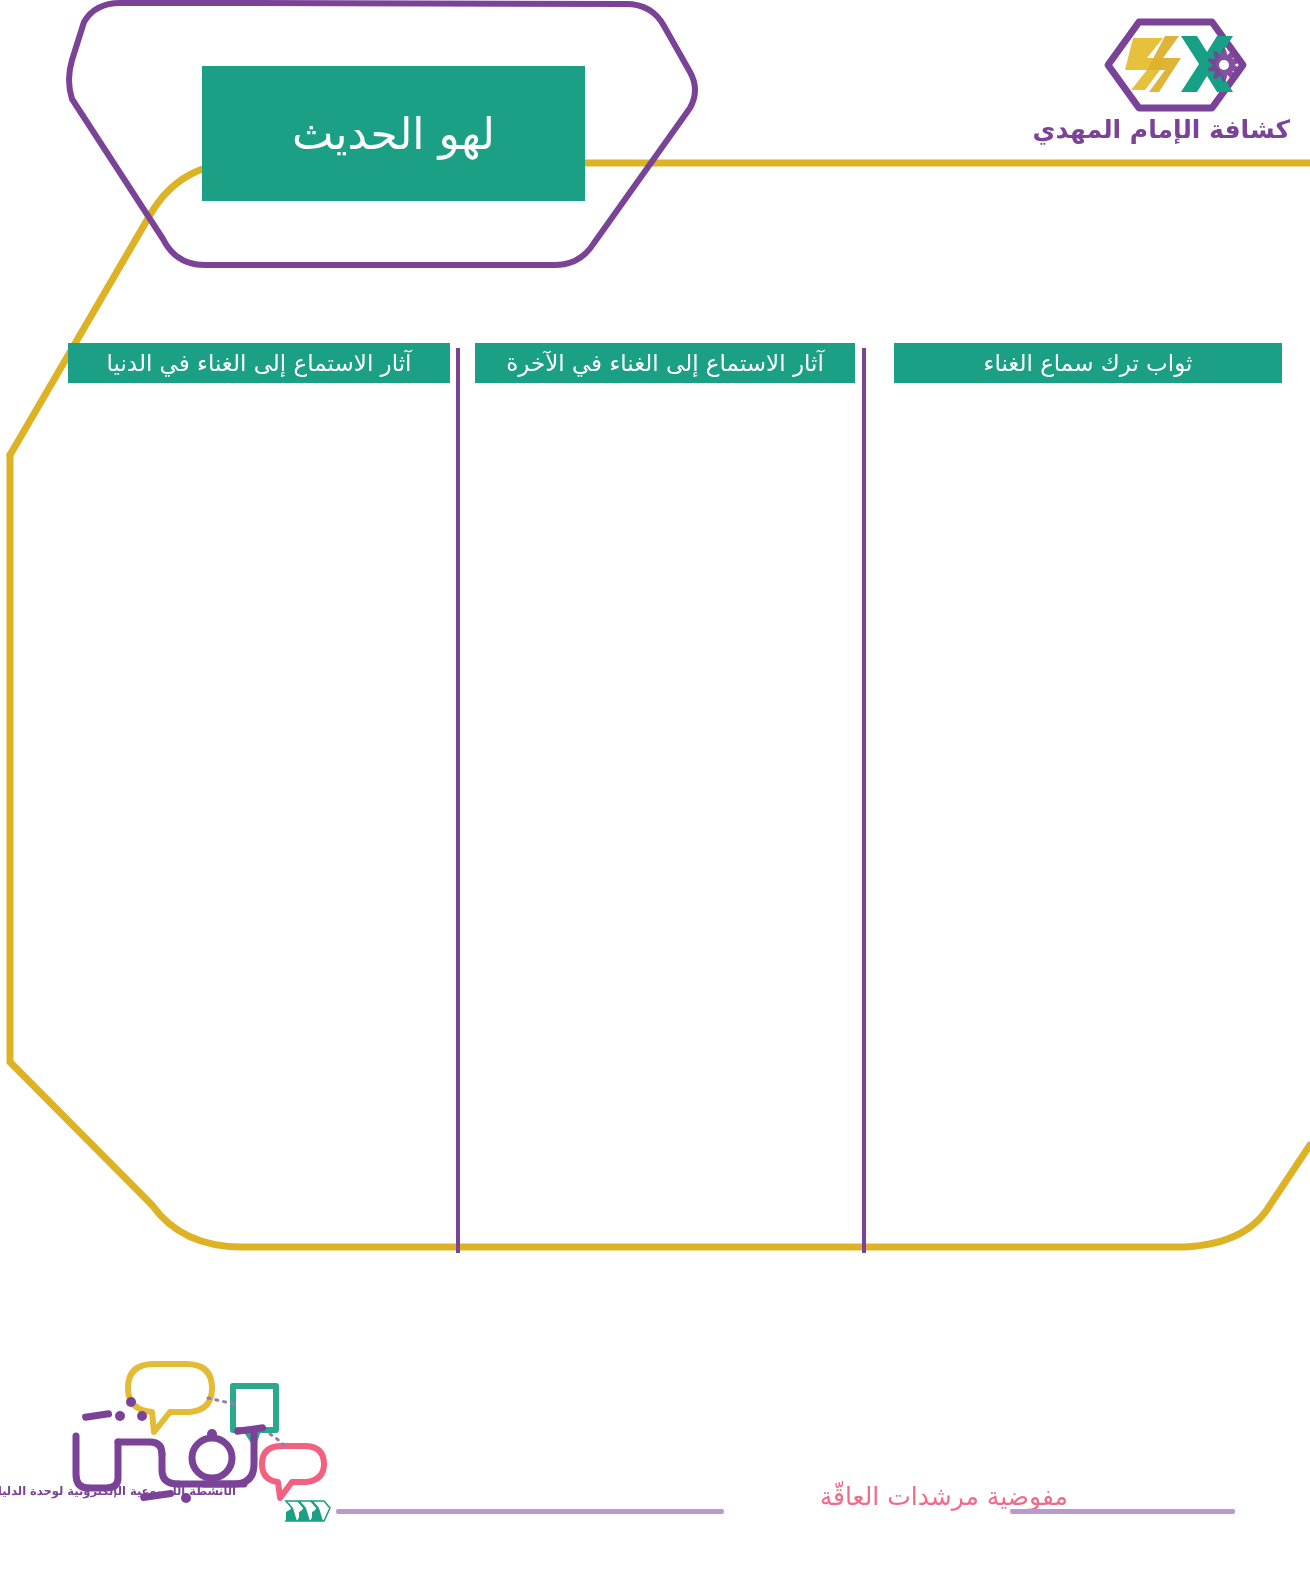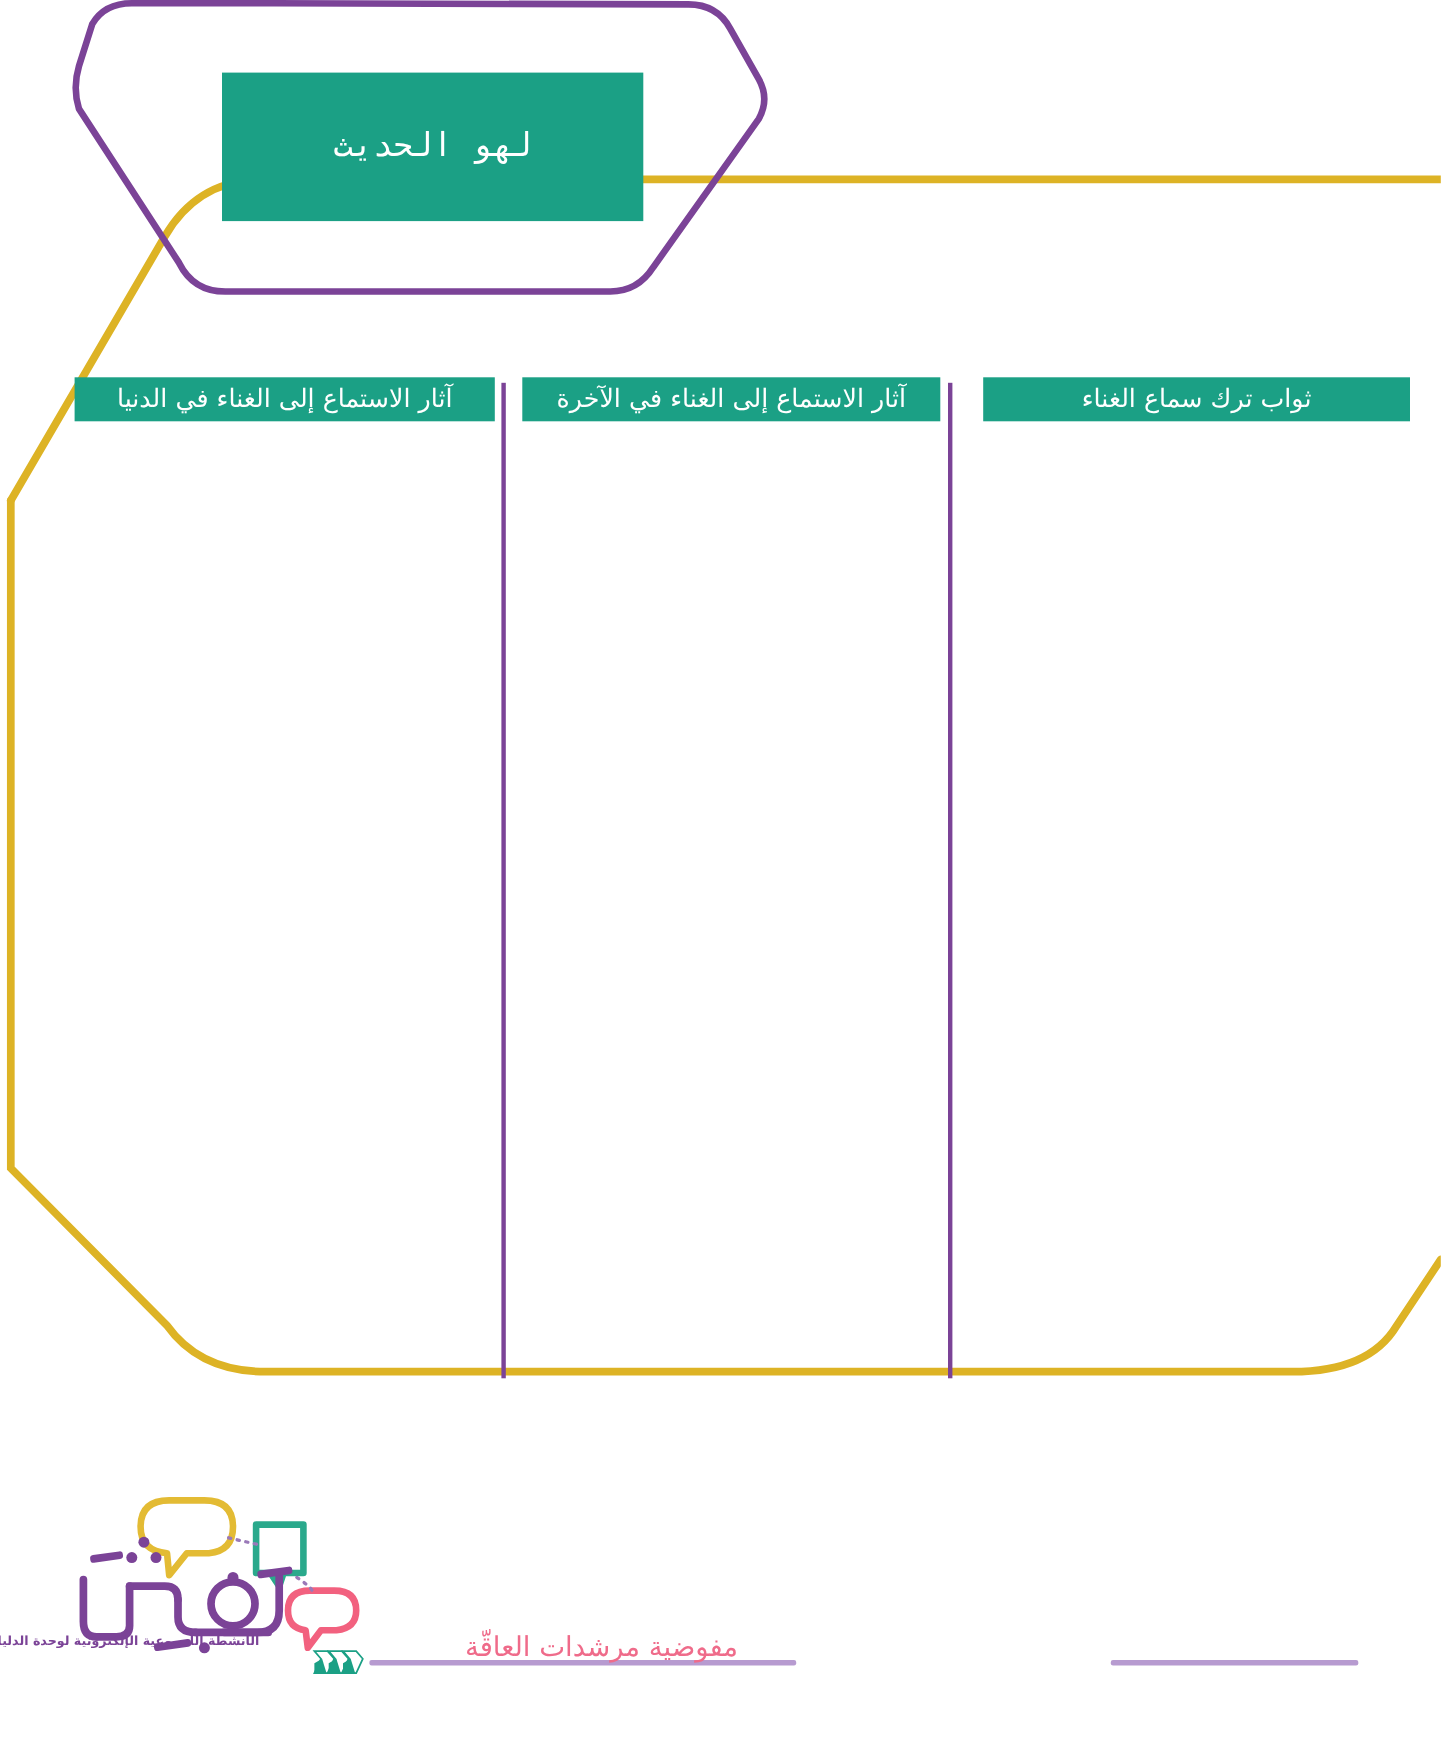--- a/index.html
+++ b/index.html
@@ -56,25 +56,24 @@
     top: 66px;
     width: 383px;
     height: 135px;
     background: #1ba085;
     display: flex;
     align-items: center;
     justify-content: center;
   }
   #title-text {
     color: #ffffff;
-    font-size: 30px;
+    font-size: 44px;
     font-weight: 400;
     letter-spacing: 0px;
     direction: rtl;
-    font-family: Liberation Mono, monospace;
   }
   
   #columns {
     position: absolute;
     left: 0;
     top: 343px;
     width: 1310px;
     height: 910px;
   }
   .col-head {
@@ -155,26 +154,25 @@
     width: 388px;
     height: 5px;
     background: #b79bd0;
     border-radius: 2px;
   }
   #footer-agency {
     position: absolute;
     left: 0;
     top: 1482px;
     width: 1068px;
-    text-align: center;
+    text-align: right;
     font-size: 25px;
     color: #ef6b8a;
     direction: rtl;
     pointer-events: none;
-    margin-left: 13px;
   }
   #footer-agency span { display: inline-block; }
   #footer-rule-right {
     position: absolute;
     left: 1010px;
     top: 1509px;
     width: 225px;
     height: 5px;
     background: #b79bd0;
     border-radius: 2px;
@@ -188,20 +186,40 @@
   <svg id="frame-svg" viewBox="0 0 1310 1596">
 
     <path d="M 1310 163 L 240 163 Q 180 163 150 215 L 10 455" fill="none" stroke="#ddb325" stroke-width="7" stroke-linecap="round"></path>
     <path d="M 10 455 L 10 1062 L 152 1205 Q 182 1247 242 1247 L 1175 1247 Q 1245 1247 1270 1205 L 1310 1145" fill="none" stroke="#ddb325" stroke-width="7" stroke-linecap="round"></path>
 
     <path d="M 250 3 L 120 3 Q 95 3 84 22 L 72 60 Q 66 80 72 99 L 163 239 Q 176 265 205 265 L 555 265 Q 580 265 594 243 L 690 108 Q 700 90 690 72 L 664 26 Q 652 4 626 4 L 250 3" fill="none" stroke="#7b4397" stroke-width="6" stroke-linejoin="round"></path>
 
     <path d="M 1310 410 L 700 410 Q 665 410 648 385 L 560 255" fill="none" stroke="#7b4397" stroke-width="6" stroke-linecap="round" opacity="0"></path>
   </svg>
 
+  <div id="brand">
+    <svg id="brand-mark" width="145" height="95" viewBox="0 0 145 95">
+      <path d="M 36 4 L 109 4 L 140 47 L 109 90 L 36 90 L 5 47 Z" fill="none" stroke="#7b4397" stroke-width="7" stroke-linejoin="round"></path>
+
+      <path d="M 30 20 L 60 20 L 44 40 L 66 40 L 42 72 L 28 72 L 44 52 L 22 52 Z" fill="#e8c13c"></path>
+      <path d="M 62 18 L 76 18 L 60 40 L 78 40 L 56 74 L 46 74 L 62 52 L 44 52 Z" fill="#dcb12d" opacity="0.95"></path>
+
+      <path d="M 78 18 L 94 18 L 104 34 L 114 18 L 130 18 L 112 46 L 130 74 L 114 74 L 104 58 L 94 74 L 78 74 L 96 46 Z" fill="#17a085"></path>
+
+      <g fill="#7b4397" opacity="0.92">
+        <ellipse cx="121" cy="47" rx="4" ry="17" transform="rotate(0 121 47)"></ellipse>
+        <ellipse cx="121" cy="47" rx="4" ry="17" transform="rotate(36 121 47)"></ellipse>
+        <ellipse cx="121" cy="47" rx="4" ry="17" transform="rotate(72 121 47)"></ellipse>
+        <ellipse cx="121" cy="47" rx="4" ry="17" transform="rotate(108 121 47)"></ellipse>
+        <ellipse cx="121" cy="47" rx="4" ry="17" transform="rotate(144 121 47)"></ellipse>
+      </g>
+      <circle cx="121" cy="47" r="5" fill="#ffffff"></circle>
+    </svg>
+    <div id="brand-name">كشافة الإمام المهدي</div>
+  </div>
 
   <div id="title-box">
     <div id="title-text">لهو الحديث</div>
   </div>
 
   <div id="columns">
 
     <div class="col-head" id="col-head-0">
       <span class="col-head-text">ثواب ترك سماع الغناء</span>
     </div>

